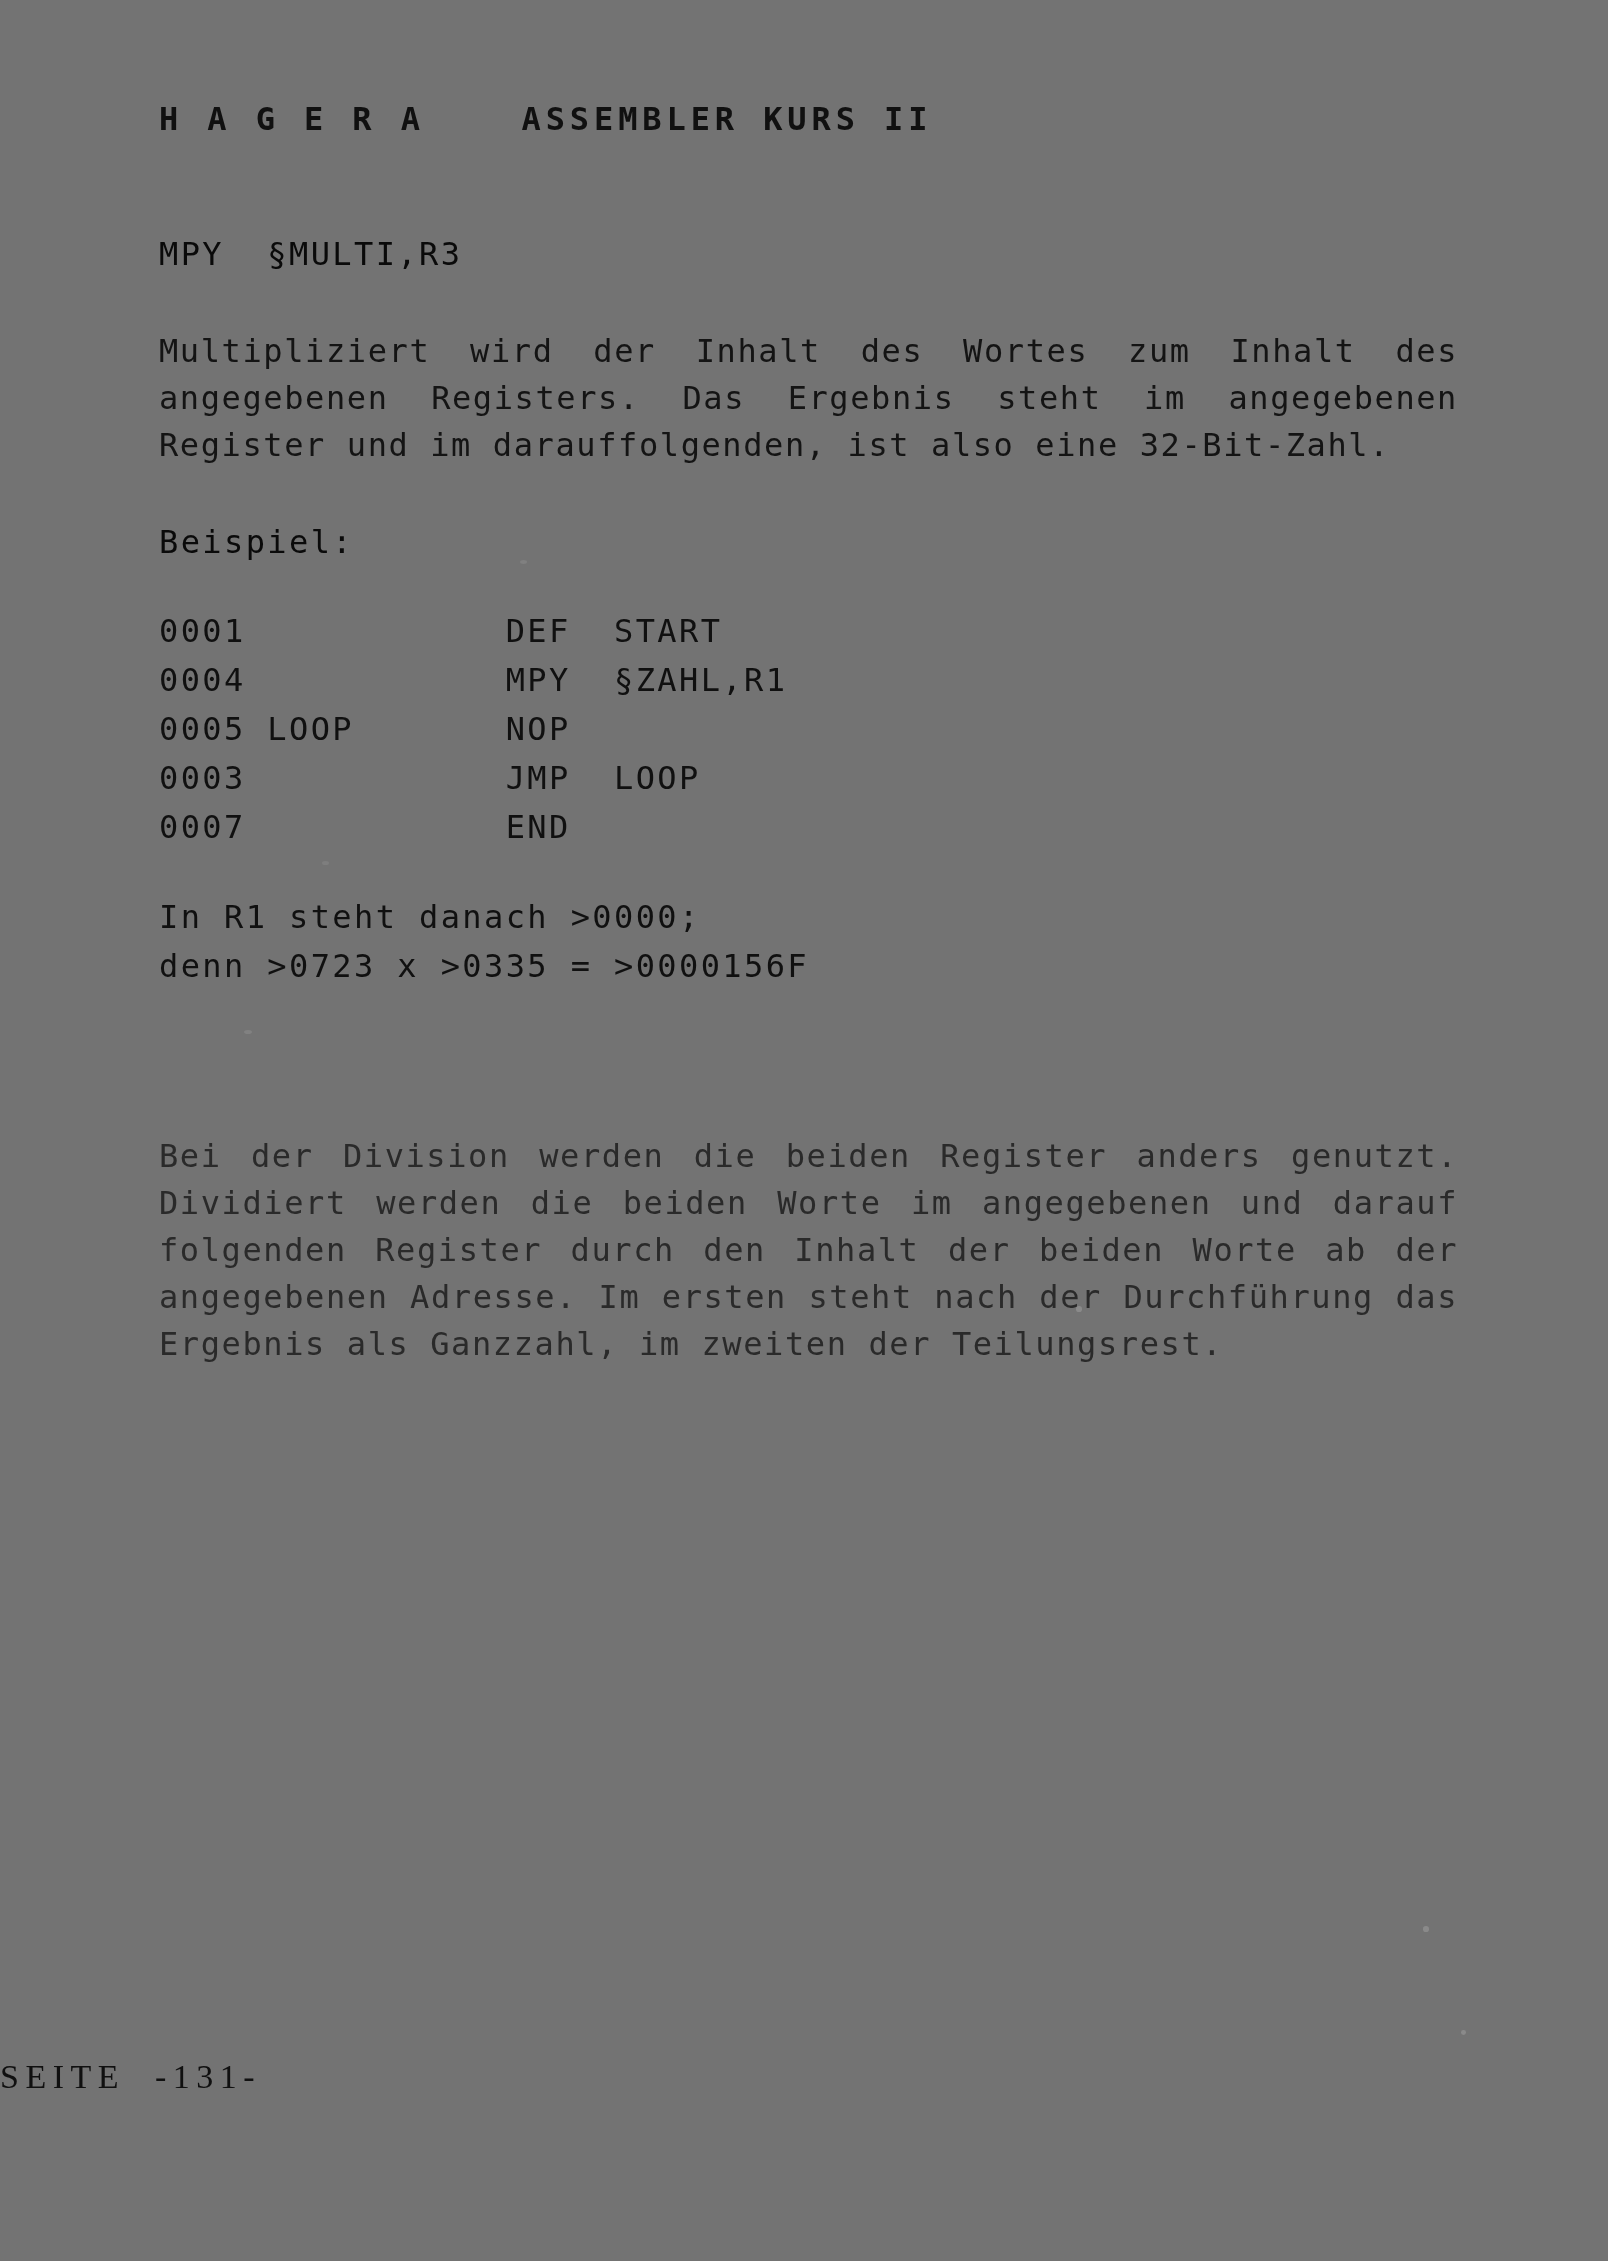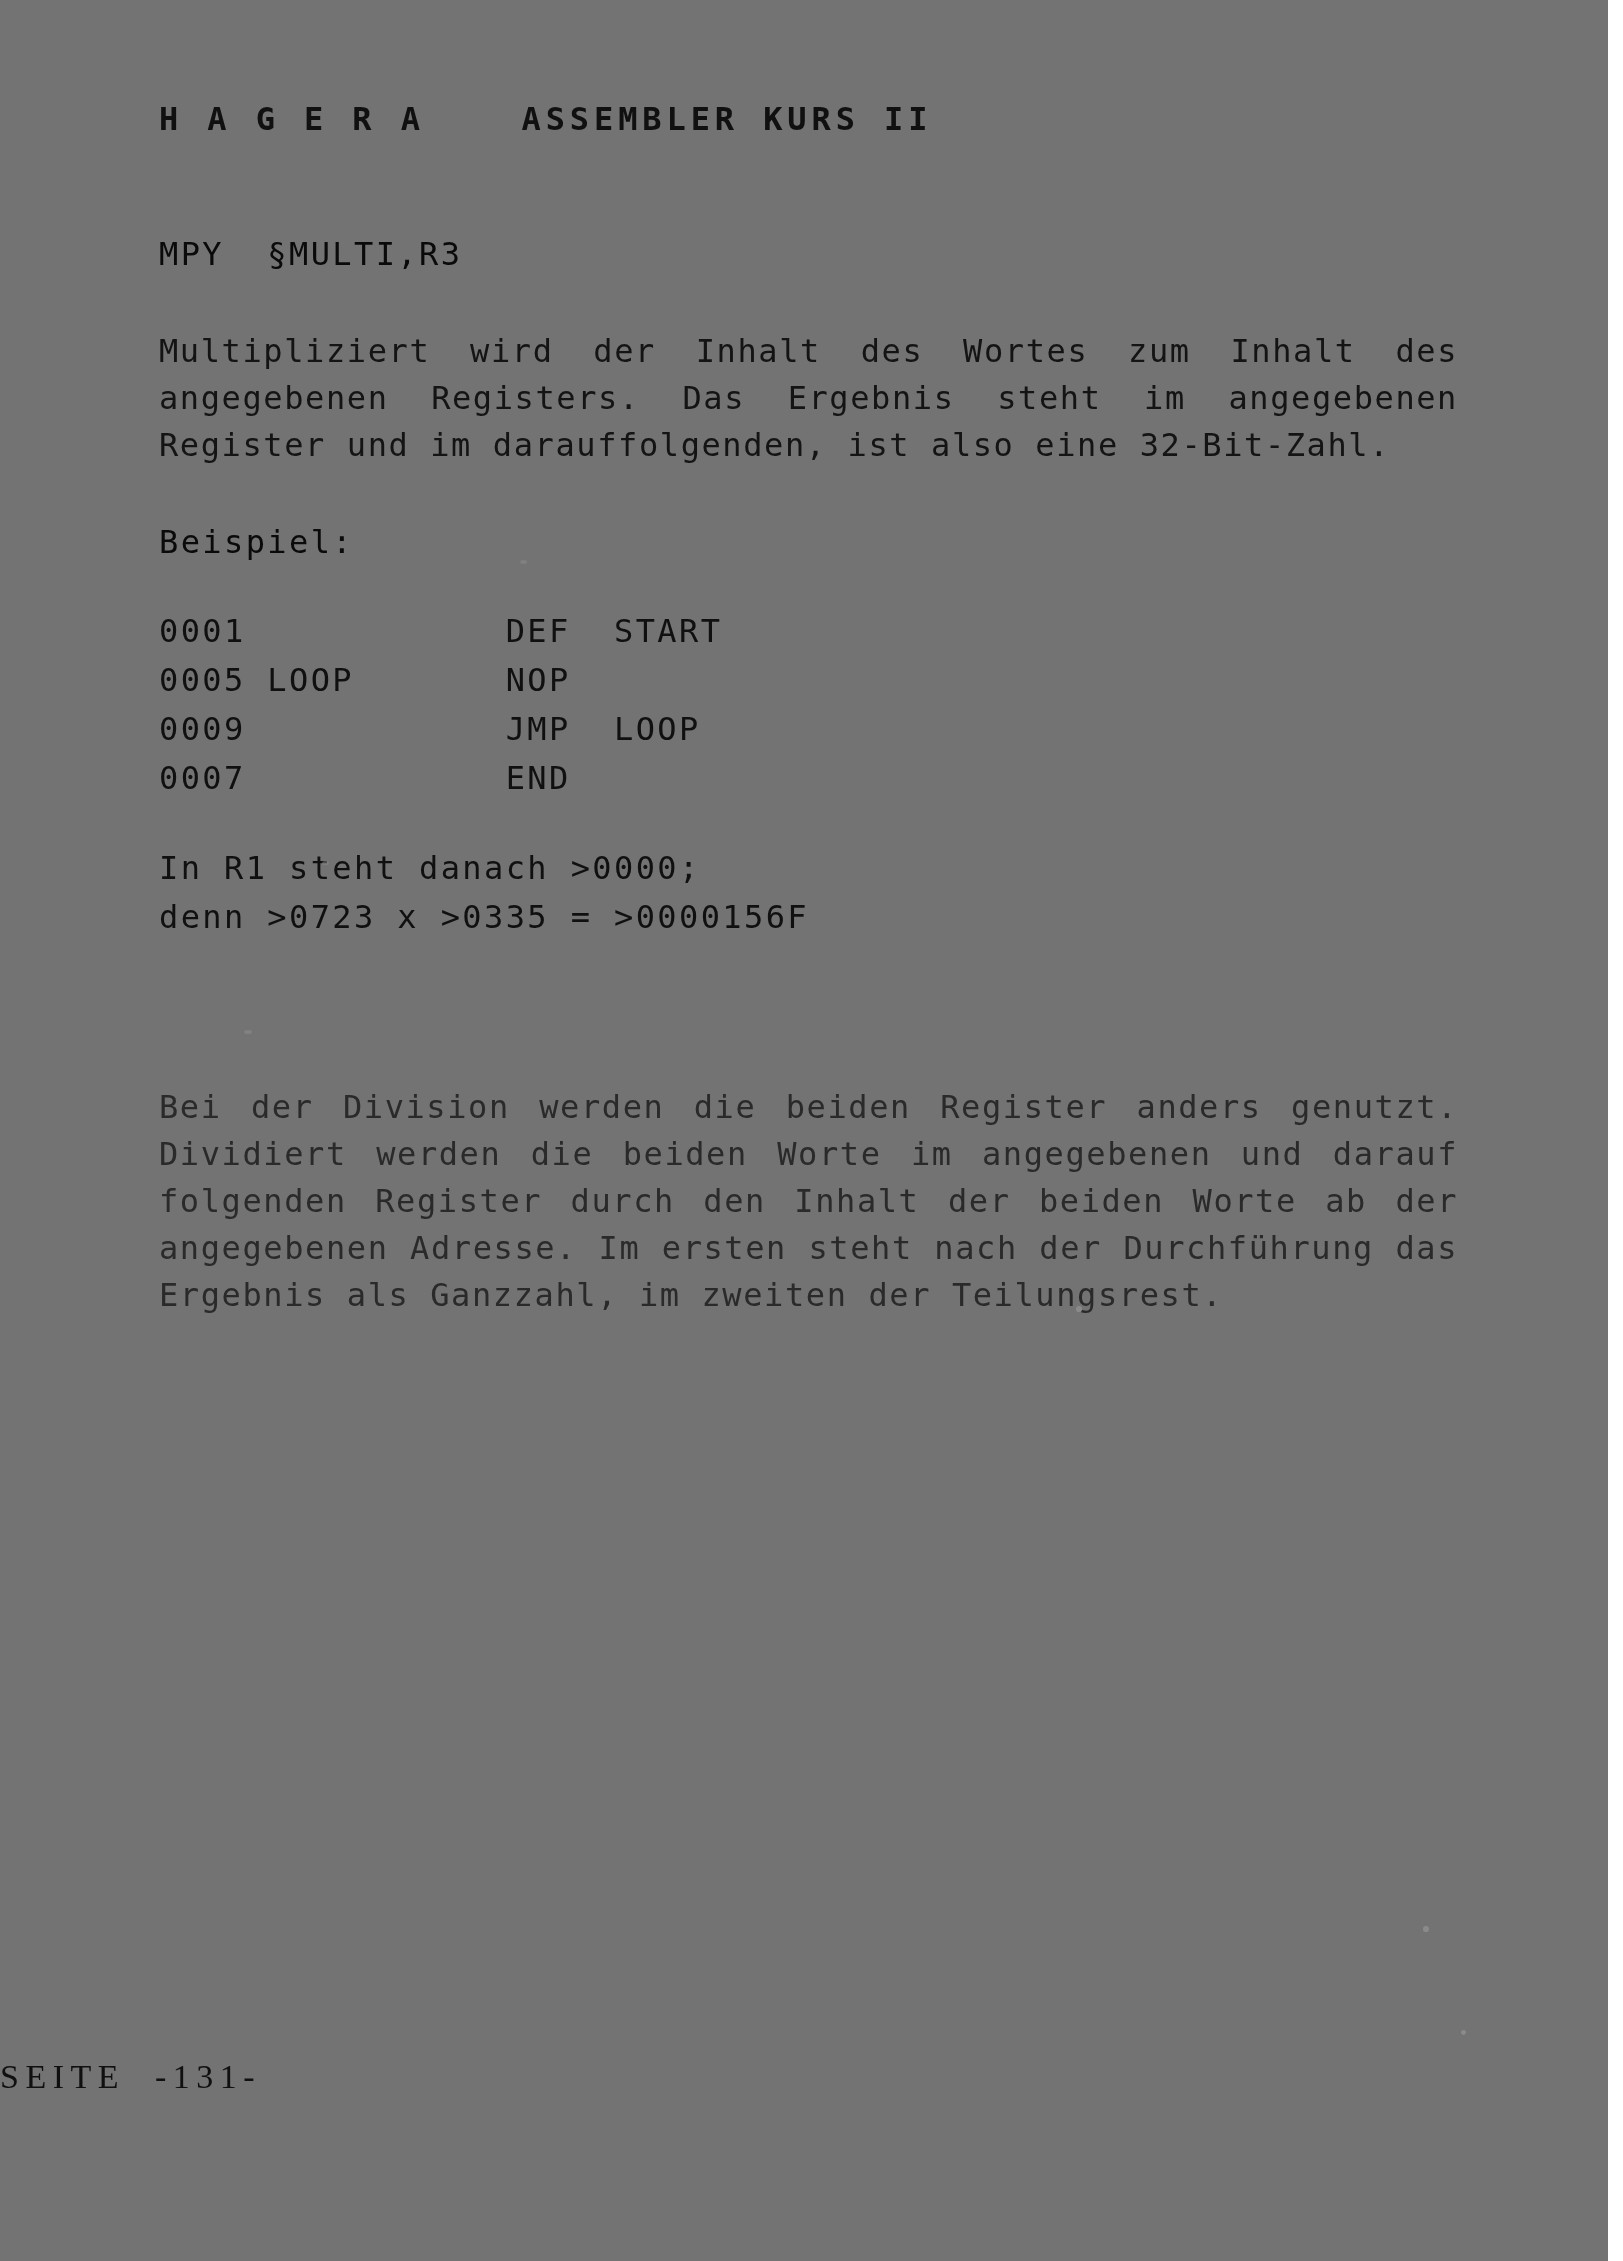--- a/index.html
+++ b/index.html
@@ -110,22 +110,23 @@
     <div class="para">Multipliziert wird der Inhalt des Wortes zum Inhalt des angegebenen Registers. Das Ergebnis steht im angegebenen Register und im darauffolgenden, ist also eine 32-Bit-Zahl.</div>
 
     <div class="spacer-md"></div>
 
     <div class="heading-line">Beispiel:</div>
 
     <div class="spacer-sm"></div>
 
     <div class="code-block">
       <div class="code-line">0001            DEF  START</div>
+      <div class="code-line">0004            MPY  §ZAHL,R1</div>
       <div class="code-line">0005 LOOP       NOP</div>
-      <div class="code-line">0009            JMP  LOOP</div>
+      <div class="code-line">0003            JMP  LOOP</div>
       <div class="code-line">0007            END</div>
     </div>
 
     <div class="spacer-sm"></div>
 
     <div class="code-block">
       <div class="code-line">In R1 steht danach &gt;0000;</div>
       <div class="code-line">denn &gt;0723 x &gt;0335 = &gt;0000156F</div>
     </div>
 

